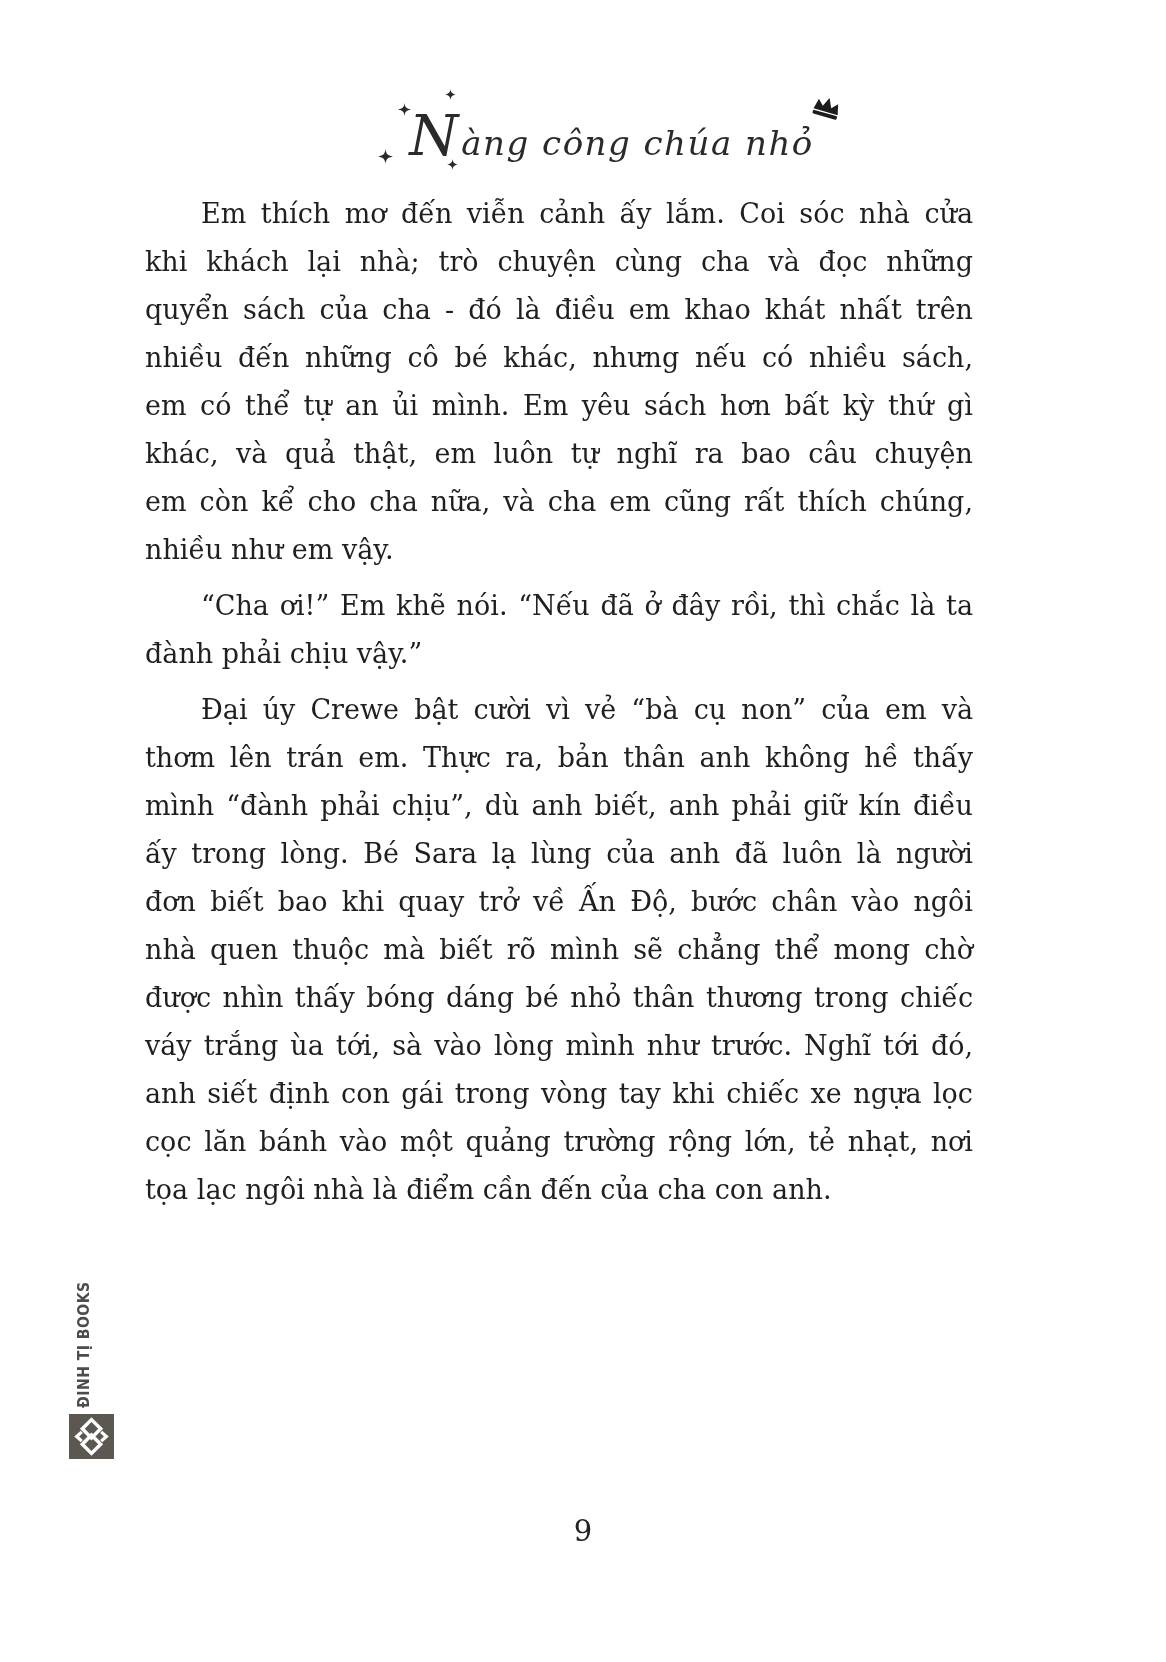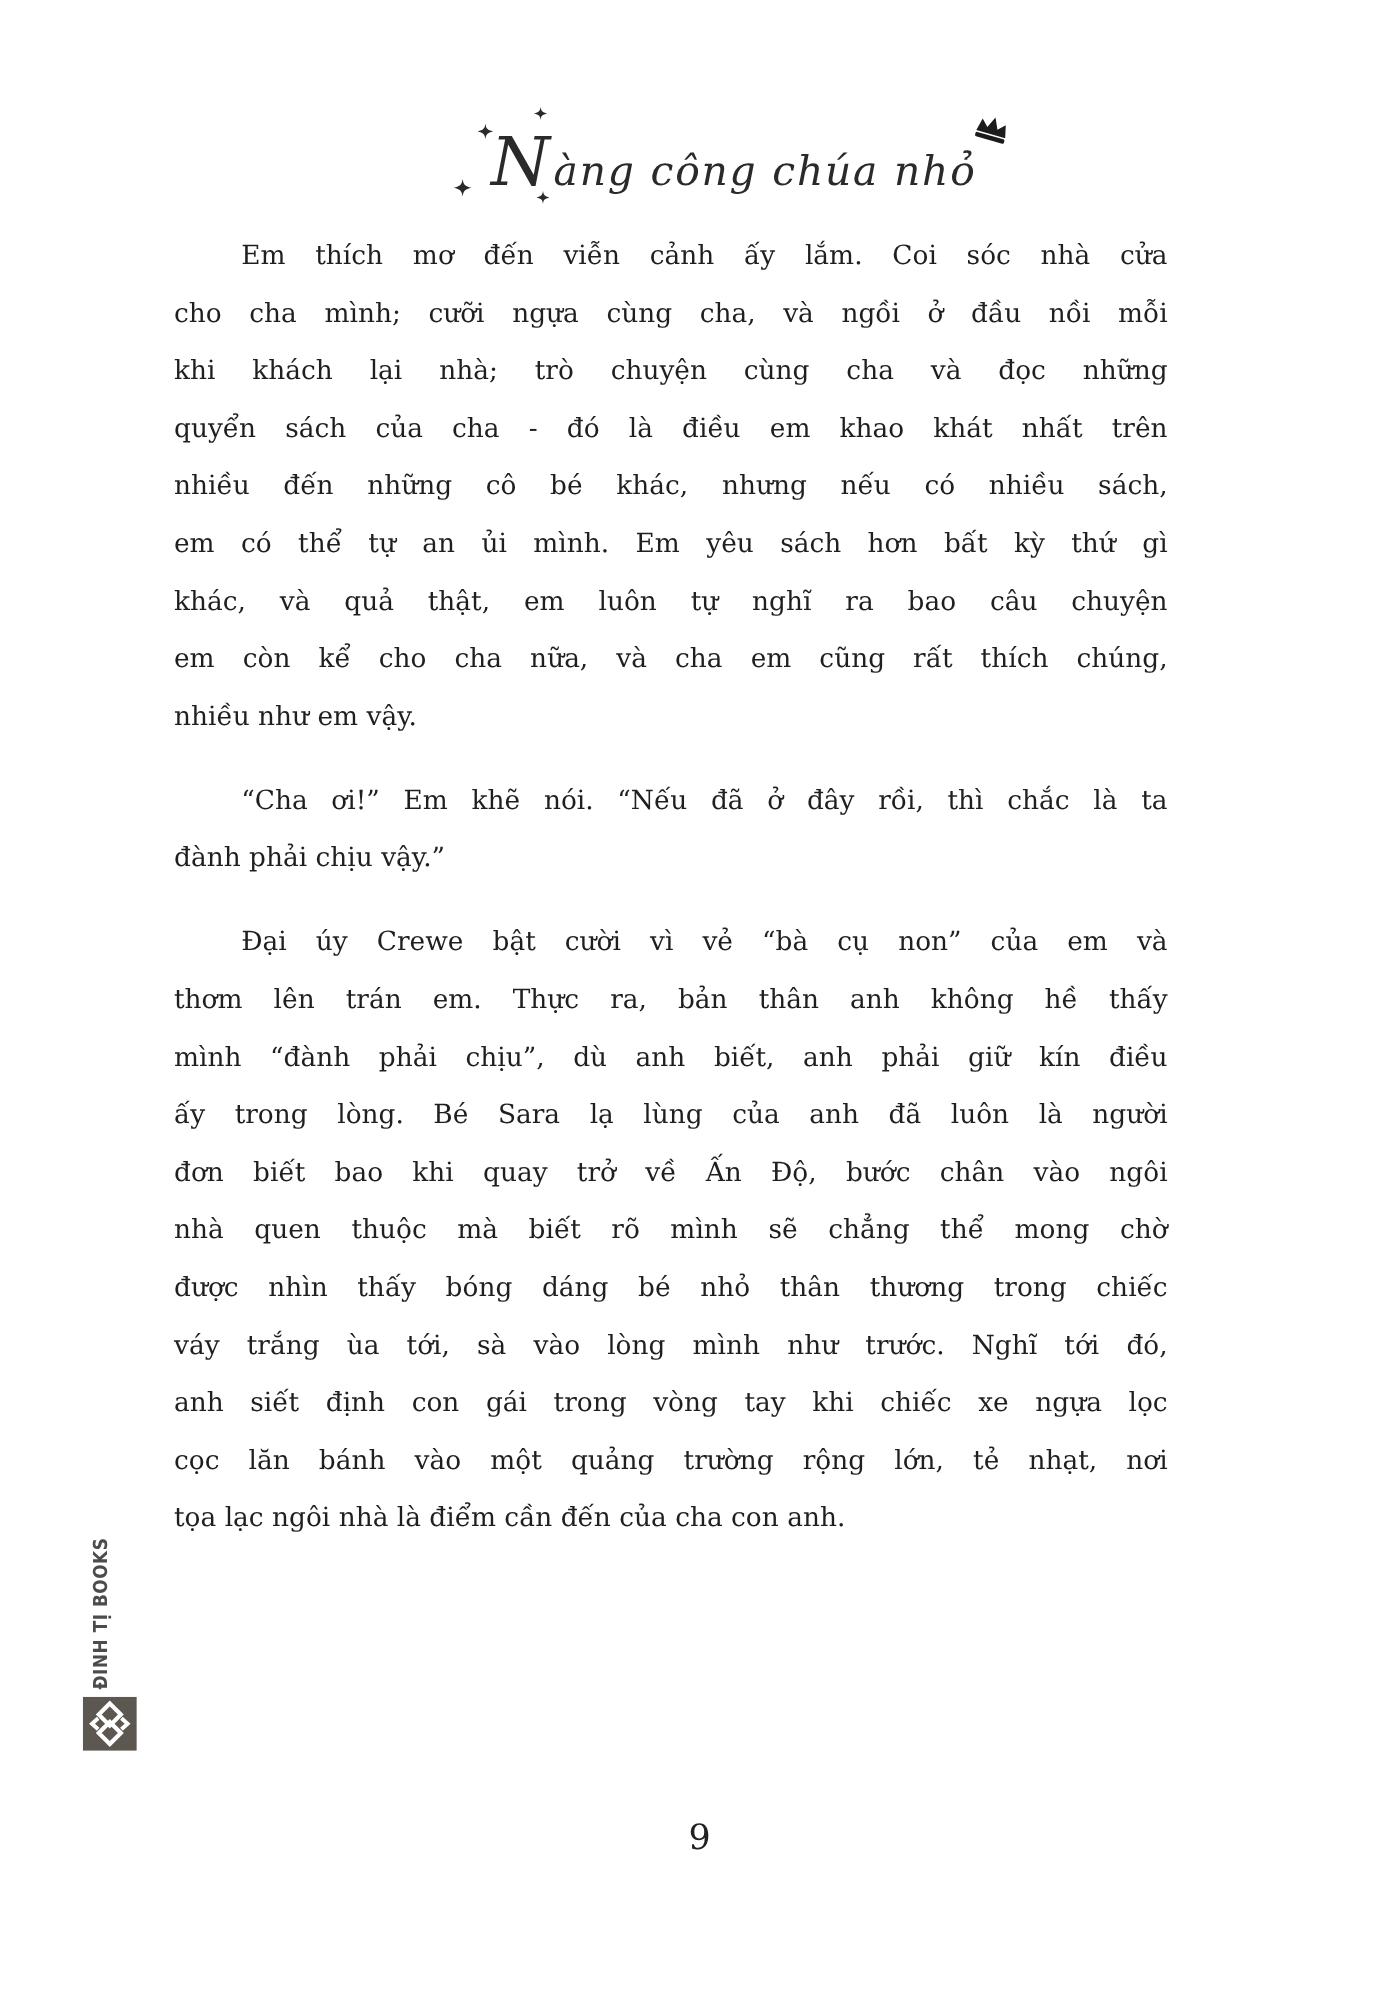--- a/index.html
+++ b/index.html
@@ -55,25 +55,25 @@
     fill: #1c1c1c;
     transform: rotate(16deg);
   }
 
   
   .body-text {
     position: absolute;
     left: 145px;
     top: 190px;
     width: 828px;
-    font-size: 22px;
+    font-size: 27px;
     line-height: 48px;
     color: #1f1f1f;
   }
-  .paragraph + .paragraph { margin-top: 22px; }
+  .paragraph + .paragraph { margin-top: 8px; }
   .line {
     text-align: justify;
     text-align-last: justify;
     height: 48px;
     overflow: visible;
     white-space: normal;
   }
   .line.first { text-indent: 56px; }
   .line.last  { text-align-last: left; }
 
@@ -133,21 +133,20 @@
       <svg class="crown" viewBox="0 0 24 18">
         <path d="M2 13 L4 4.5 L8.5 9 L12 1.5 L15.5 9 L20 4.5 L22 13 Z"></path>
         <rect x="2" y="14" width="20" height="3" rx="1"></rect>
       </svg>
     </div>
   </div>
 
   <div class="body-text">
       <div class="paragraph">
         <div class="line first">Em thích mơ đến viễn cảnh ấy lắm. Coi sóc nhà cửa</div>
-        <div class="line">cho cha mình; cưỡi ngựa cùng cha, và ngồi ở đầu nồi mỗi</div>
         <div class="line">khi khách lại nhà; trò chuyện cùng cha và đọc những</div>
         <div class="line">quyển sách của cha - đó là điều em khao khát nhất trên</div>
         <div class="line">nhiều đến những cô bé khác, nhưng nếu có nhiều sách,</div>
         <div class="line">em có thể tự an ủi mình. Em yêu sách hơn bất kỳ thứ gì</div>
         <div class="line">khác, và quả thật, em luôn tự nghĩ ra bao câu chuyện</div>
         <div class="line">em còn kể cho cha nữa, và cha em cũng rất thích chúng,</div>
         <div class="line last">nhiều như em vậy.</div>
       </div>
       <div class="paragraph">
         <div class="line first">“Cha ơi!” Em khẽ nói. “Nếu đã ở đây rồi, thì chắc là ta</div>

